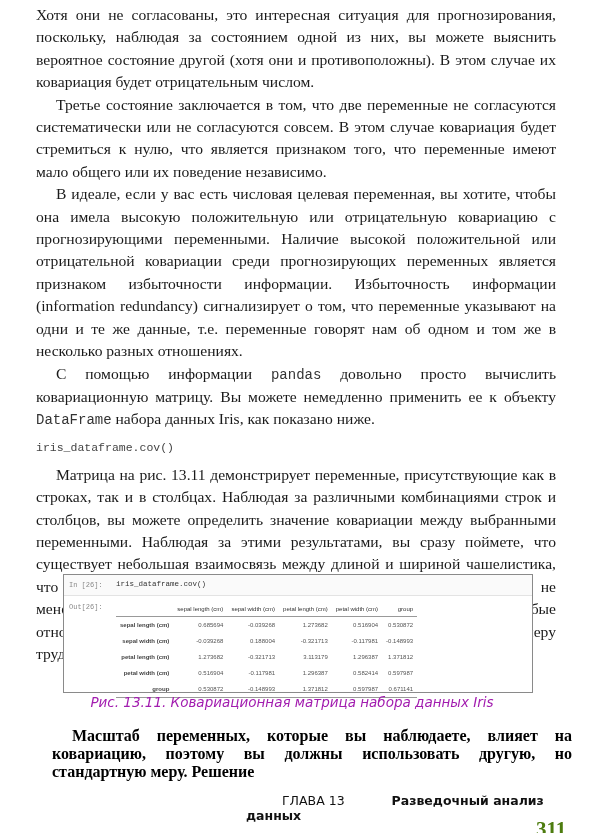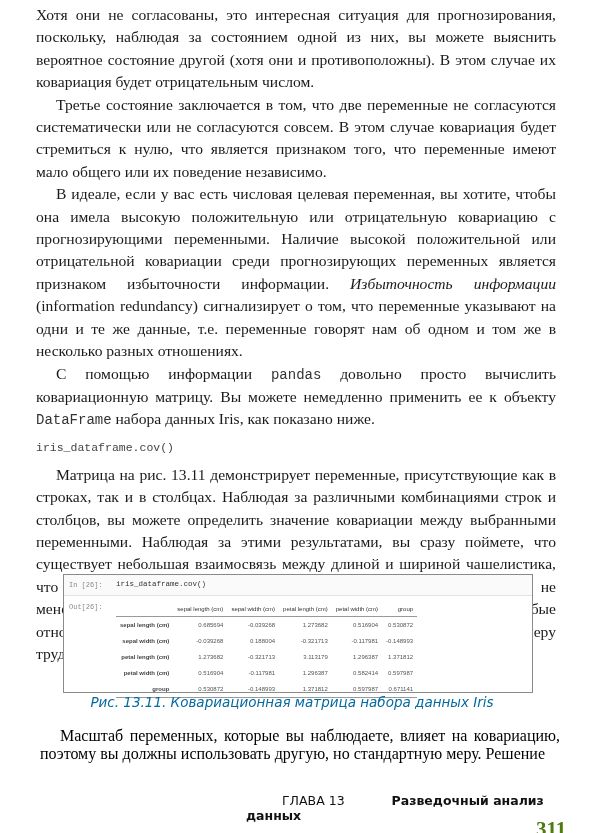--- a/index.html
+++ b/index.html
@@ -2,36 +2,36 @@
 <html><head>
 <meta charset="utf-8">
 <style>
   html, body { margin: 0; padding: 0; background: #ffffff; }
   body { width: 600px; height: 833px; position: relative; overflow: hidden; }
   .page { position: absolute; left: 36px; top: 4px; width: 520px; color: #1a1a1a;
           font-family: "Liberation Serif", "DejaVu Serif", serif; font-size: 15.6px; line-height: 22.4px; }
   .para { margin: 0; text-align: justify; }
   .indent { text-indent: 20px; }
   .mono { font-family: "Liberation Mono", "DejaVu Sans Mono", monospace; font-size: 14px; color: #333; }
-  .em { font-style: italic; }
+  .em { }
   .code-line { font-family: "Liberation Mono", "DejaVu Sans Mono", monospace; font-size: 11.5px;
                color: #444; margin: 6px 0 6px 0; height: 20px; line-height: 20px; }
   .figure { position: absolute; left: 63px; top: 574px; width: 468px; height: 117px;
             border: 1px solid #8a8a8a; background: #fff; font-family: "Liberation Sans", "DejaVu Sans", sans-serif; }
   .cell-in { position: absolute; left: 0; top: 0; width: 100%; height: 20px; border-bottom: 1px solid #e3e3e3; background:#fafafa;}
   .prompt { position: absolute; left: 5px; font-family: "Liberation Mono", "DejaVu Sans Mono", monospace; font-size: 7px; color: #8a8a8a; }
   .incode { position: absolute; left: 52px; top: 5px; font-family: "Liberation Mono", "DejaVu Sans Mono", monospace; font-size: 7.5px; color: #333; }
   table.cov { position: absolute; left: 52px; top: 27px; border-collapse: collapse; font-size: 6px; color: #555; }
   table.cov th, table.cov td { text-align: right; padding: 0 4px; height: 16px; white-space: nowrap; }
   table.cov thead th { font-weight: normal; color: #333; border-bottom: 1px solid #999; height: 14px; }
   table.cov tbody th { font-weight: bold; color: #444; }
   table.cov tbody tr:last-child td, table.cov tbody tr:last-child th { border-bottom: 1px solid #999; }
   .caption { position: absolute; left: 0; width: 584px; top: 694px; text-align: center;
-             font-family: "DejaVu Sans", "Liberation Sans", sans-serif; font-style: italic; font-size: 13.5px; color: #0369a1; }
-  .bottom { position: absolute; left: 40px; top: 727px; width: 520px; }
+             font-family: "DejaVu Sans", "Liberation Sans", sans-serif; font-style: italic; font-size: 13.5px; color: #a21caf; }
+  .bottom { position: absolute; left: 52px; top: 727px; width: 520px; font-weight: bold; }
   .footer { position: absolute; top: 793px; left: 246px; font-family: "DejaVu Sans", "Liberation Sans", sans-serif; font-size: 12.5px; color: #111; }
   .footer .chapter { margin-right: 8px; margin-left: 36px; }
   .footer .title { font-weight: bold; padding-left: 35px; }
   .pagenum { position: absolute; top: 790px; left: 536px; font-family: "Liberation Serif", "DejaVu Serif", serif; font-weight: bold; font-size: 21px; color: #4d7c0f; margin-top: 27px; }
 </style>
 </head>
 <body>
 
 <div class="page">
   <p class="para">Хотя они не согласованы, это интересная ситуация для прогнозирования, поскольку, наблюдая за состоянием одной из них, вы можете выяснить вероятное состояние другой (хотя они и противоположны). В этом случае их ковариация будет отрицательным числом.</p>

